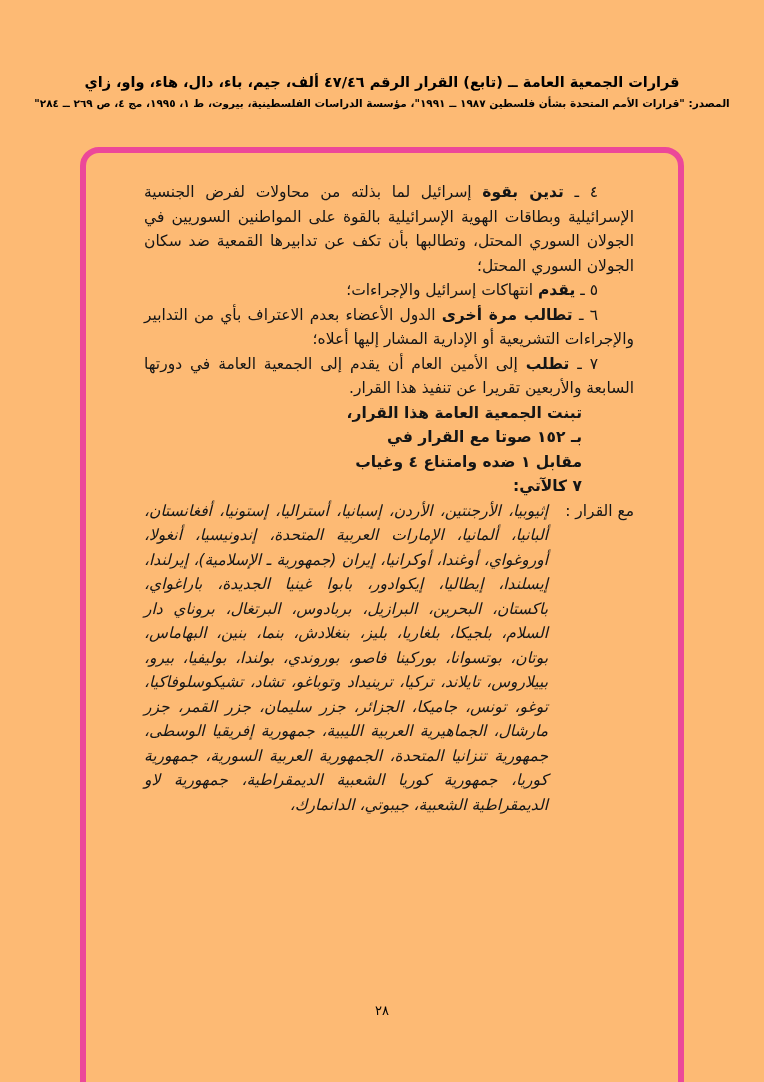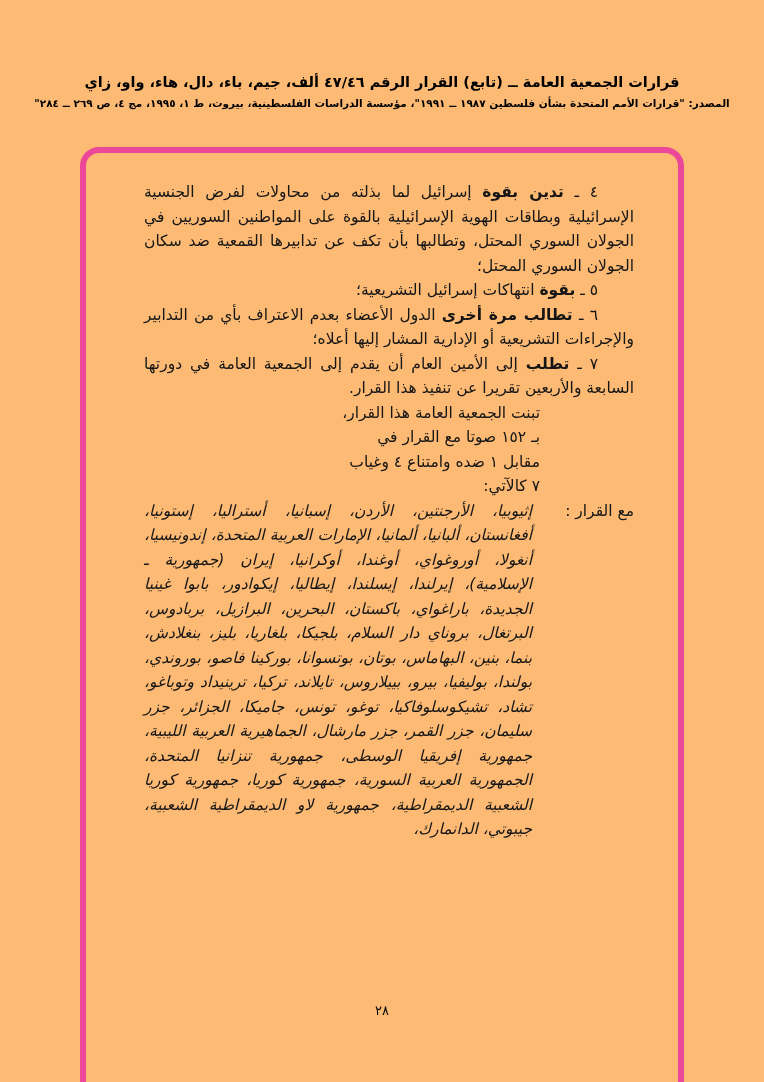--- a/index.html
+++ b/index.html
@@ -49,37 +49,37 @@
     text-justify:inter-word;
   }
   .op{
     margin:0;
     text-indent:36px; 
   }
   .op .lead{font-weight:bold;}
   .op .num{font-weight:normal;}
   .adoption{
     width:220px;
-    margin-right:94px;
+    margin-right:52px;
     margin-left:auto;
     direction:rtl;
+    font-weight:bold;
   }
   .adoption-line{
     text-align:right;
     white-space:nowrap;
   }
   .vote-row{
     display:flex;
     direction:rtl;
     align-items:flex-start;
   }
   .vote-label{
     flex:0 0 86px;
     white-space:nowrap;
-    padding-left:16px;
   }
   .vote-countries{
     flex:1 1 auto;
     text-align:justify;
     text-justify:inter-word;
     font-style:italic;
   }
   .page-number{
     position:absolute;
     top:1003px;left:0;
@@ -98,21 +98,21 @@
   <div class="header">
     <div class="doc-title">قرارات الجمعية العامة ــ (تابع) القرار الرقم ٤٧/٤٦ ألف، جيم، باء، دال، هاء، واو، زاي</div>
     <div class="doc-source">المصدر: "قرارات الأمم المتحدة بشأن فلسطين ١٩٨٧ ــ ١٩٩١"، مؤسسة الدراسات الفلسطينية، بيروت، ط ١، ١٩٩٥، مج ٤، ص ٢٦٩ ــ ٢٨٤"</div>
   </div>
 
   <div class="green-box">
     <div class="body-text">
 
       <p class="op"><span class="num">٤</span> <span class="sep">ـ</span> <span class="lead">تدين بقوة</span> <span>إسرائيل لما بذلته من محاولات لفرض الجنسية الإسرائيلية وبطاقات الهوية الإسرائيلية بالقوة على المواطنين السوريين في الجولان السوري المحتل، وتطالبها بأن تكف عن تدابيرها القمعية ضد سكان الجولان السوري المحتل؛</span></p>
 
-      <p class="op"><span class="num">٥</span> <span class="sep">ـ</span> <span class="lead">بقوة</span> <span>انتهاكات إسرائيل التشريعية؛</span></p>
+      <p class="op"><span class="num">٥</span> <span class="sep">ـ</span> <span class="lead">يقدم</span> <span>انتهاكات إسرائيل والإجراءات؛</span></p>
 
       <p class="op"><span class="num">٦</span> <span class="sep">ـ</span> <span class="lead">تطالب مرة أخرى</span> <span>الدول الأعضاء بعدم الاعتراف بأي من التدابير والإجراءات التشريعية أو الإدارية المشار إليها أعلاه؛</span></p>
 
       <p class="op"><span class="num">٧</span> <span class="sep">ـ</span> <span class="lead">تطلب</span> <span>إلى الأمين العام أن يقدم إلى الجمعية العامة في دورتها السابعة والأربعين تقريرا عن تنفيذ هذا القرار.</span></p>
 
       <div class="adoption">
         <div class="adoption-line">تبنت الجمعية العامة هذا القرار،</div>
         <div class="adoption-line">بـ ١٥٢ صوتا مع القرار في</div>
         <div class="adoption-line">مقابل ١ ضده وامتناع ٤ وغياب</div>
         <div class="adoption-line">٧ كالآتي:</div>

